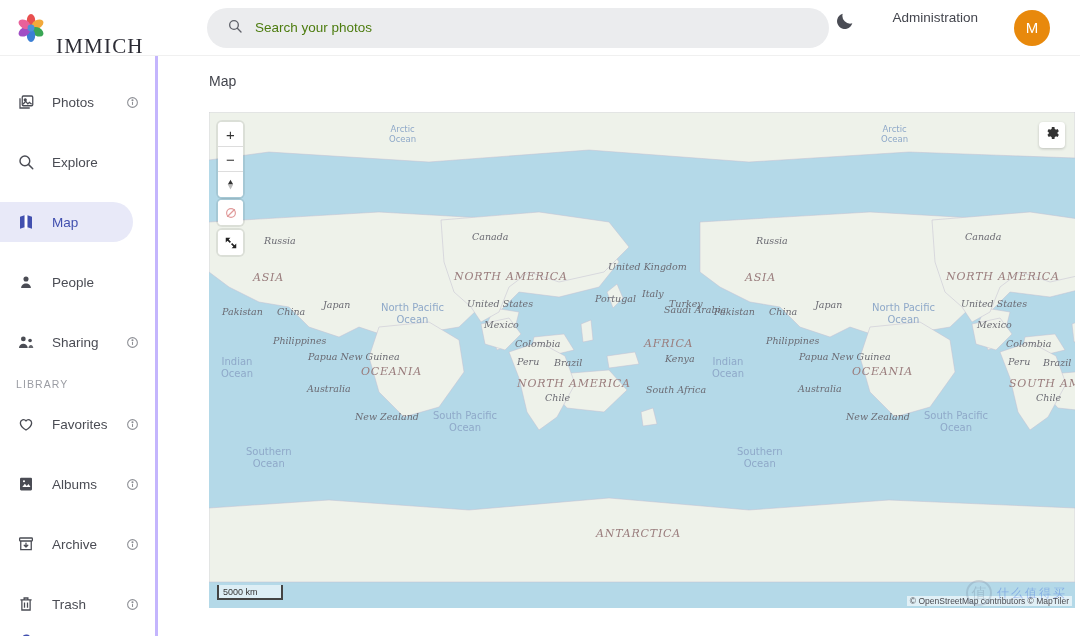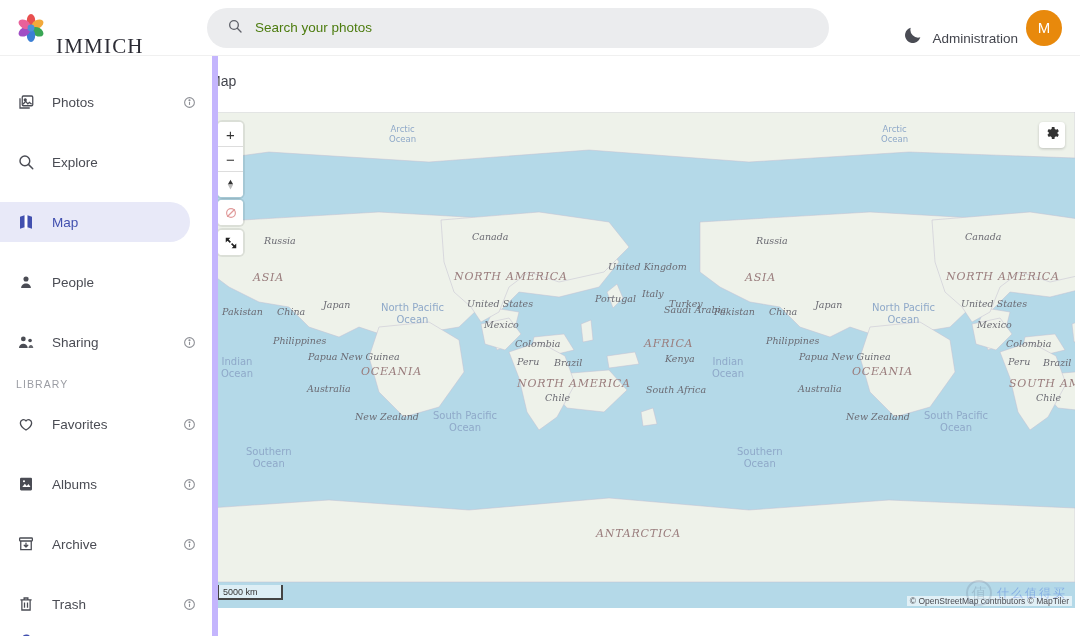--- a/index.html
+++ b/index.html
@@ -27,38 +27,38 @@
     color: #2c2c35; font-weight: 400; margin-top: 38px;
   }
   .searchbar {
     width: 622px; height: 40px; margin-left: 12px;
     background: #ebecee; border-radius: 20px;
     display: flex; align-items: center; gap: 12px;
     padding: 0 20px;
   }
   .search-placeholder { color: #4d7c0f; font-size: 13.5px; }
   .header-right {
-    margin-left: auto; display: flex; align-items: flex-end;
-    gap: 8px; padding-right: 18px;
+    margin-left: auto; display: flex; align-items: flex-start;
+    gap: 36px; padding-right: 30px;
   }
   .moon-icon { width: 22px; height: 22px; }
   .admin-link { font-size: 13.5px; color: #43454d; }
   .avatar {
     width: 36px; height: 36px; border-radius: 50%;
     background: #e8890c; color: #fff;
     display: flex; align-items: center; justify-content: center;
     font-size: 15px; font-weight: 500;
   }
 
   
   .sidebar {
     position: absolute; top: 56px; left: 0;
-    width: 218px; height: 580px;
+    width: 158px; height: 580px;
     background: #ffffff;
-    border-right: 6px solid #c4b5fd;
+    border-right: 3px solid #c4b5fd;
     padding-top: 26px;
     z-index: 20;
   }
   .nav-item {
     height: 40px; margin: 0 22px 0 0;
     display: flex; align-items: center;
     border-radius: 0 20px 20px 0;
     padding-left: 16px; gap: 16px;
     color: #4a4c54; font-size: 13.5px;
     position: relative;

